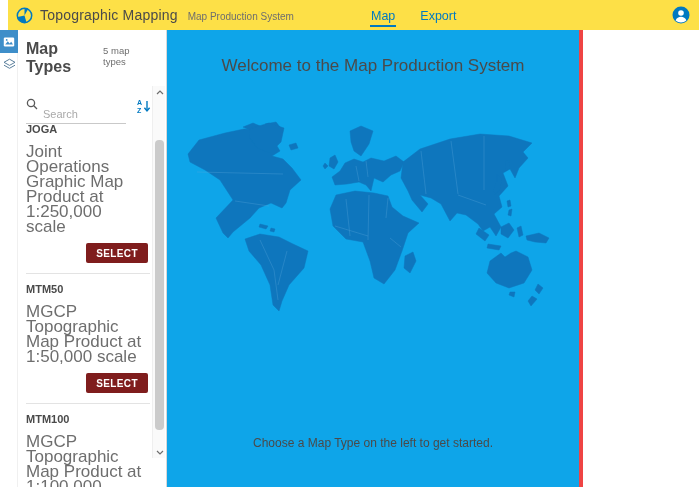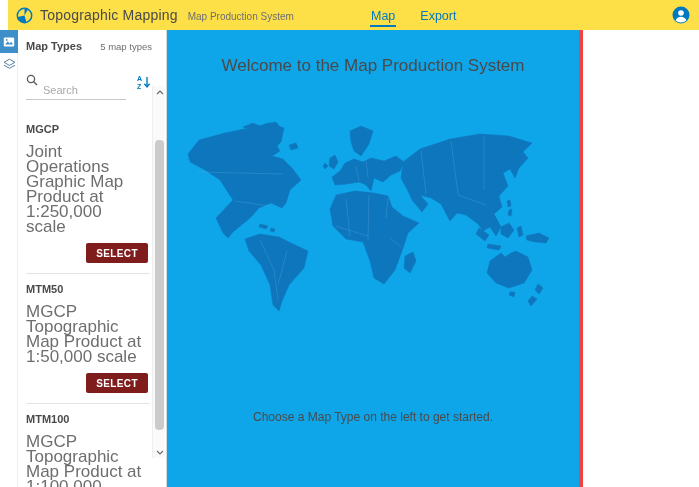--- a/index.html
+++ b/index.html
@@ -20,21 +20,21 @@
   .rail { position:absolute; left:0; top:30px; bottom:0; width:18px; background:#fff;
           border-right:1px solid #f0f0f0; }
   .rail-btn { width:18px; height:23px; display:flex; align-items:center; justify-content:center; cursor:pointer; }
   .rail-btn.selected { background:#3e8ec9; }
 
   
   .sidebar { position:absolute; left:18px; top:30px; bottom:0; width:149px; background:#fff;
              border-right:1px solid #d8d8d8; }
   .panel-head { display:flex; justify-content:space-between; align-items:baseline;
                 padding:10px 14px 0 8px; }
-  .panel-title { font-size:11px; font-weight:bold; color:#4a4a4a; }
+  .panel-title { font-size:16px; font-weight:bold; color:#4a4a4a; }
   .panel-count { font-size:9.5px; color:#6e6e6e; }
   .search-row { display:flex; align-items:center; margin:12px 14px 0 8px; }
   .search-field { flex:1; display:flex; align-items:center; border-bottom:1px solid #c9c9c9;
                   padding-bottom:3px; margin-right:10px; }
   .search-field input { border:none; outline:none; width:70px; font-size:11px; color:#4a4a4a;
                         font-family:"Liberation Sans", sans-serif; margin-left:5px;margin-top:20px; }
   .search-field input::placeholder { color:#a9a9a9; }
   .sort-btn { cursor:pointer; display:flex; align-items:center; }
 
   .type-list { position:absolute; left:8px; right:16px; top:84px; bottom:0; overflow:hidden; }
@@ -54,21 +54,21 @@
               align-items:center; justify-content:center; cursor:pointer; }
   .sb-arrow.up { top:0; } .sb-arrow.down { bottom:0; }
   .sb-thumb { position:absolute; left:2px; width:9px; top:54px; height:290px;
               background:#cbcbcb; border-radius:4px; cursor:pointer; }
 
   
   .main { position:absolute; left:167px; top:30px; bottom:0; width:416px; background:#0ea5e9;
           border-right:4px solid #ef4444; }
   .welcome { margin-top:26px; text-align:center; font-size:17px; font-weight:500; color:#4a4a4a; }
   .world-map { display:block; margin:44px auto 0; }
-  .instruction { margin-top:92px; text-align:center; font-size:12px; color:#4a4a4a; }
+  .instruction { margin-top:118px; text-align:center; font-size:12px; color:#4a4a4a; }
 </style>
 </head>
 <body>
 
 <div class="header">
   <div class="brand">
     <svg width="17" height="17" viewBox="0 0 17 17">
       <circle cx="8.5" cy="8.5" r="7.2" fill="none" stroke="#0079c1" stroke-width="1.5"></circle>
       <path d="M8.5,8.5 L1.6,10 A7.2,7.2 0 0 0 10.5,15.4 Z" fill="#0079c1"></path>
       <path d="M8.5,8.5 L12,2.3 A7.2,7.2 0 0 0 8.5,1.3 Z" fill="#0079c1"></path>
@@ -123,21 +123,21 @@
         <text x="1" y="15" font-size="7" font-weight="bold" fill="#0079c1" font-family="Liberation Sans, sans-serif">Z</text>
         <line x1="11" y1="3" x2="11" y2="12" stroke="#0079c1" stroke-width="1.4"></line>
         <path d="M8.4,9.8 L11,13 L13.6,9.8" fill="none" stroke="#0079c1" stroke-width="1.4"></path>
       </svg>
     </div>
   </div>
 
   <div class="type-list">
 
     <div class="type-item">
-      <div class="type-name">MGCP</div>
+      <div class="type-name">JOGA</div>
       <div class="type-desc">Joint Operations Graphic Map Product at 1:250,000 scale</div>
       <div class="type-actions">
         <button class="select-btn">SELECT</button>
       </div>
     </div>
 
     <div class="type-item">
       <div class="type-name">MTM50</div>
       <div class="type-desc">MGCP Topographic Map Product at 1:50,000 scale</div>
       <div class="type-actions">

